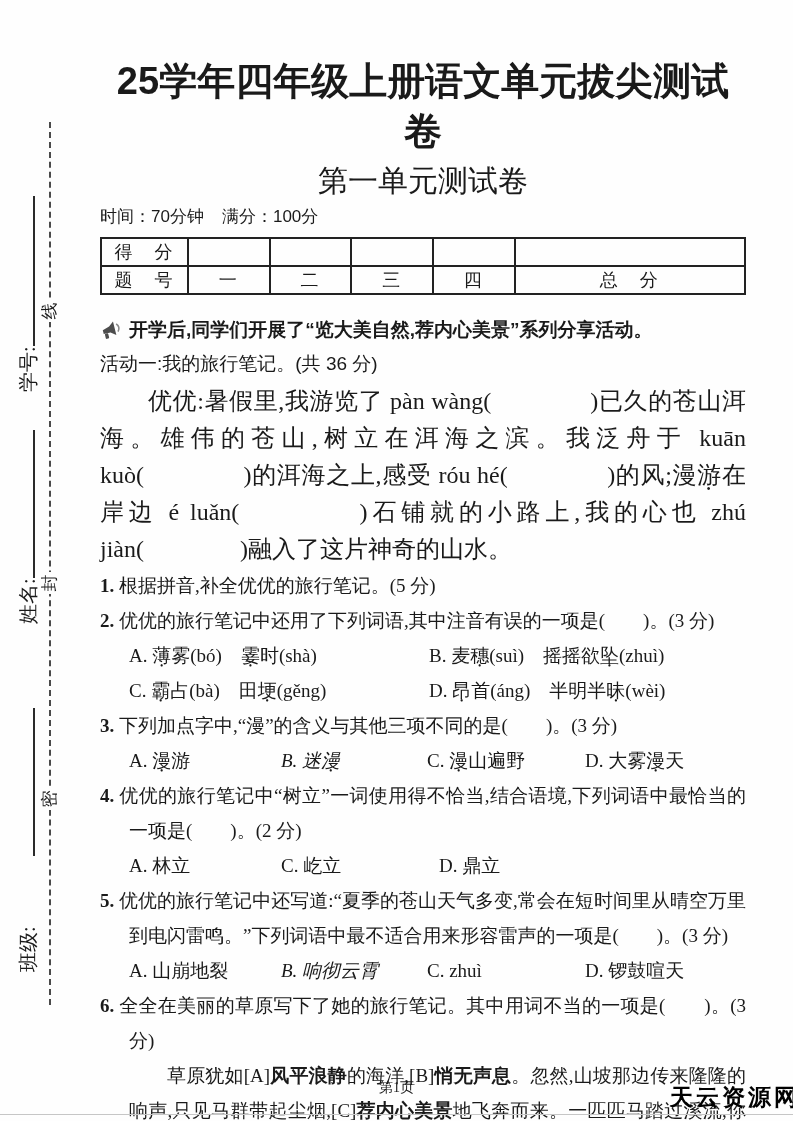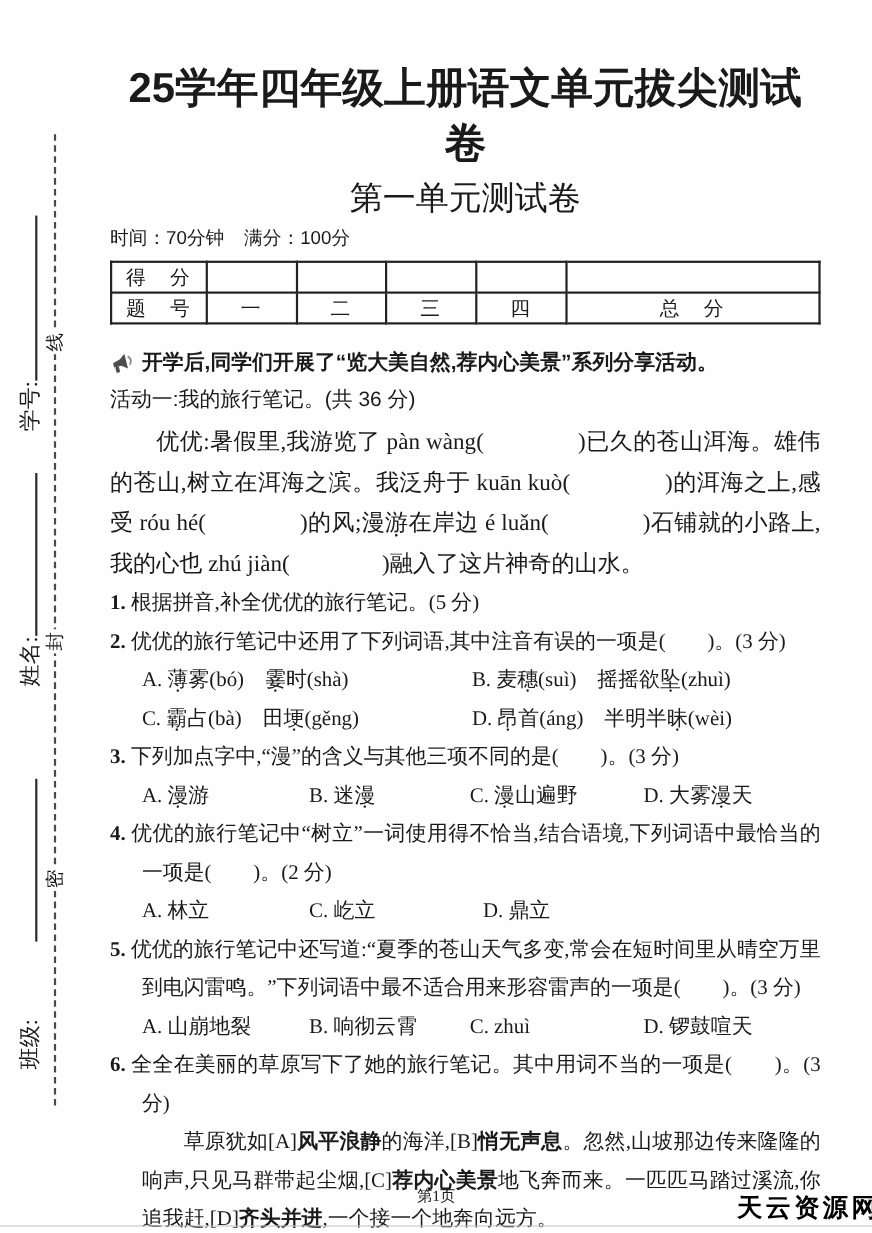--- a/index.html
+++ b/index.html
@@ -49,35 +49,35 @@
     margin-top:21px; display:flex; align-items:center; gap:5px;
     font-family:"Liberation Sans", sans-serif; font-weight:bold;
     font-size:19px; line-height:27px;
   }
   .megaphone { flex:0 0 auto; }
   .activity {
     margin-top:7px; font-family:"Liberation Sans", sans-serif;
     font-size:19px; line-height:28px;
   }
   .passage {
-    margin:5px 0 0; font-size:21px; line-height:37px;
+    margin:5px 0 0; font-size:24px; line-height:37px;
     text-align:justify; text-indent:2em;
   }
   .question { margin-top:0; }
   .stem {
     margin:0; padding-left:29px; text-indent:-29px;
     font-size:19px; line-height:35px; text-align:justify;
   }
   .qnum { font-weight:bold; }
   .opt-grid2 {
     display:grid; grid-template-columns:300px 1fr;
     padding-left:29px; font-size:19px; line-height:35px;
   }
   .opt-row { display:flex; padding-left:29px; font-size:19px; line-height:35px; }
-  .opt-row .w1 { width:152px; } .opt-row .w2 { width:146px; }
+  .opt-row .w1 { width:152px; } .opt-row .w2 { width:146px;font-style:italic; }
   .opt-row .w3 { width:158px; } .opt-row .w4 { width:auto; }
   .q6-passage {
     margin:0; padding-left:29px; text-indent:2em;
     font-size:19px; line-height:35px; text-align:justify;
   }
   
   .em-dot { position:relative; }
   .em-dot::after {
     content:"•"; position:absolute; left:50%; bottom:-0.62em;
     transform:translateX(-50%); font-size:0.5em; line-height:1;

